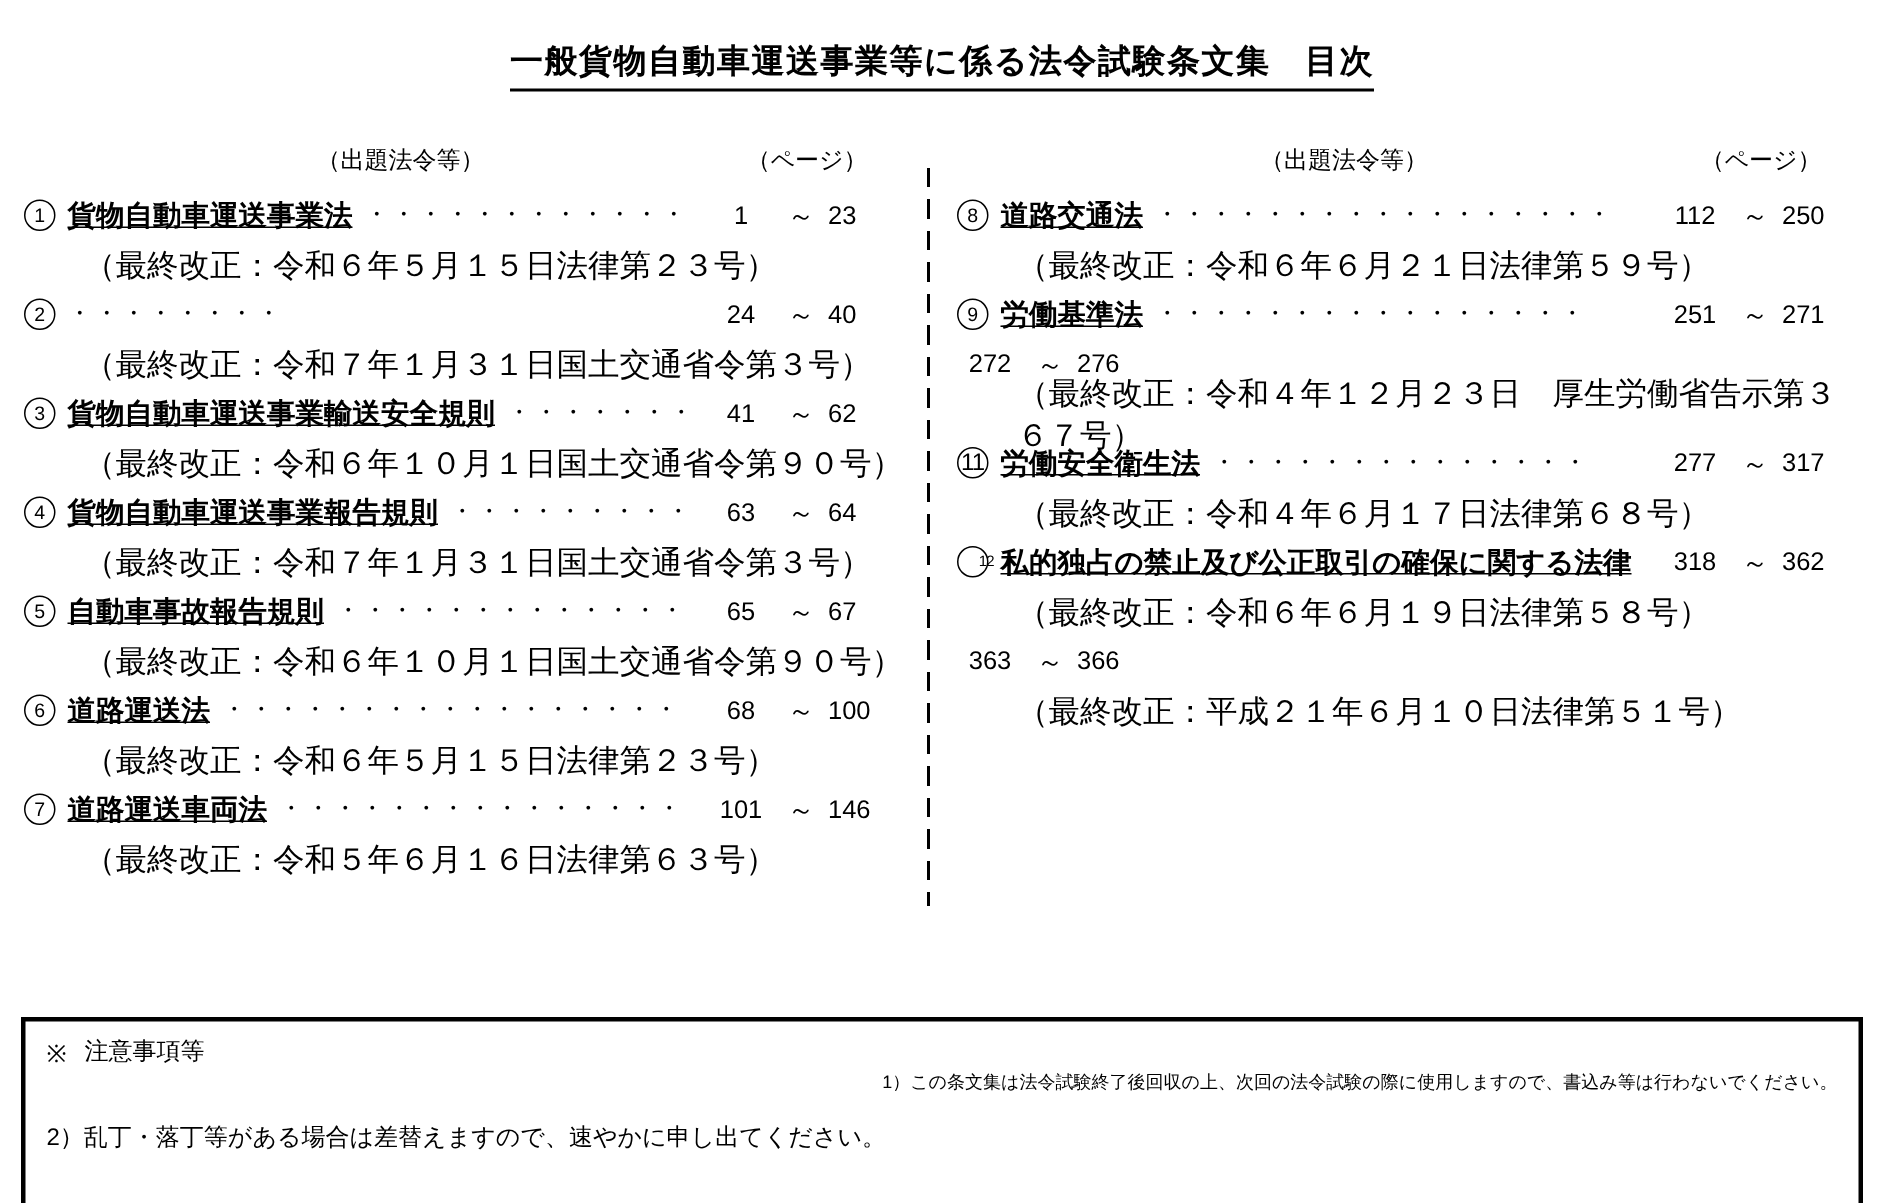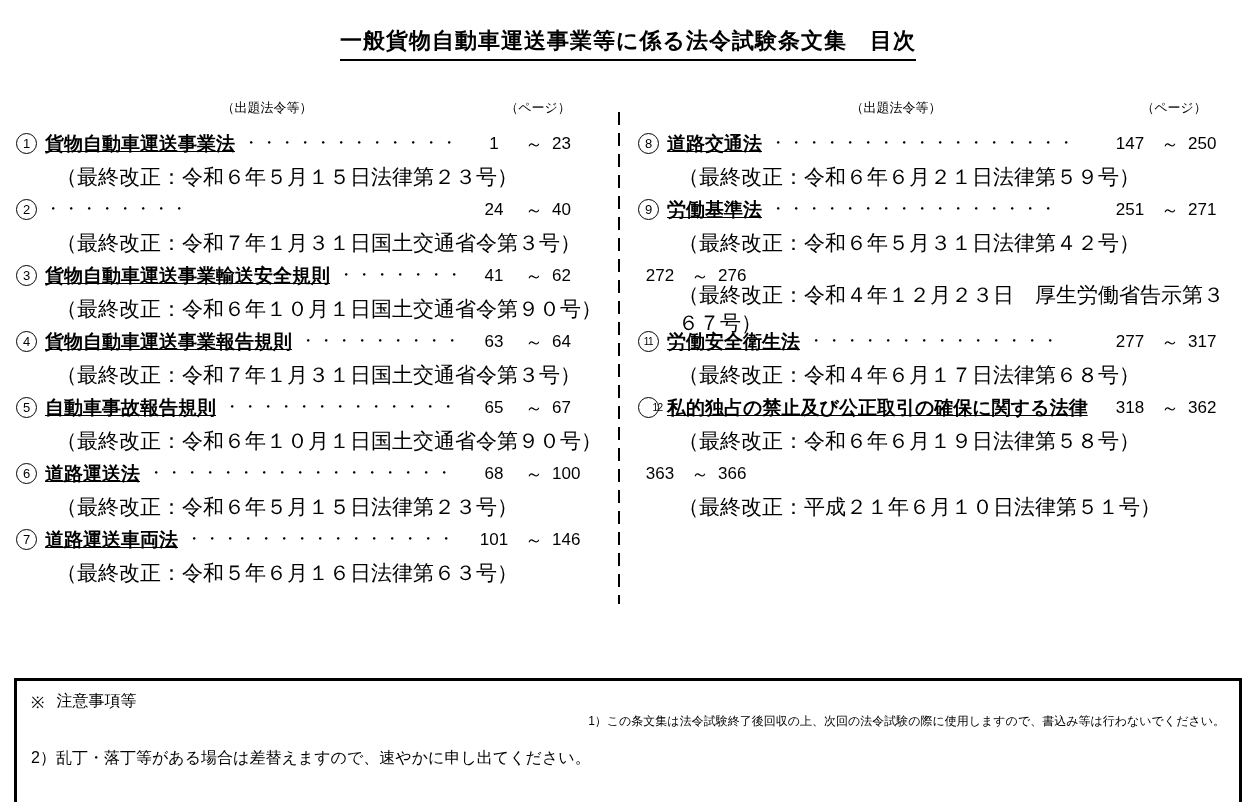--- a/index.html
+++ b/index.html
@@ -21,21 +21,21 @@
 
   
   .columns { display: flex; margin-top: 36px; padding: 0 16px; }
   .col-left  { width: 588px; flex: 0 0 auto; }
   .divider {
     flex: 0 0 auto; width: 2px; margin-left: 14px; margin-top: 16px; height: 492px;
     background: repeating-linear-gradient(to bottom, #000 0 13px, transparent 13px 21px);
   }
   .col-right { flex: 1 1 auto; margin-left: 18px; }
 
-  .col-header { display: flex; font-size: 13px; margin-bottom: 8px; height: 23px; align-items: center; }
+  .col-header { display: flex; font-size: 16px; margin-bottom: 8px; height: 23px; align-items: center; }
   .h-law  { flex: 1; text-align: center; padding-left: 46px; }
   .h-page { width: 132px; flex: 0 0 auto; text-align: center; }
 
   .toc-item { }
   .line1 { display: flex; align-items: center; height: 33px; }
   .l1-left { flex: 1; display: flex; align-items: center; min-width: 0; }
   .circled {
     flex: 0 0 auto; width: 21px; height: 21px;
     border: 1.5px solid #000; border-radius: 50%;
     display: inline-flex; align-items: center; justify-content: center;
@@ -197,59 +197,58 @@
       </div>
 
       <div class="toc-item">
         <div class="line1">
           <div class="l1-left">
             <span class="circled">8</span>
             <span class="law-name">道路交通法</span>
             <span class="dots">・・・・・・・・・・・・・・・・・</span>
           </div>
           <div class="pages">
-            <span class="ps">147</span>
+            <span class="ps">112</span>
             <span class="pt">～</span>
             <span class="pe">250</span>
           </div>
         </div>
         <div class="line2">（最終改正：令和６年６月２１日法律第５９号）</div>
       </div>
 
       <div class="toc-item">
         <div class="line1">
           <div class="l1-left">
             <span class="circled">9</span>
             <span class="law-name">労働基準法</span>
             <span class="dots">・・・・・・・・・・・・・・・・</span>
           </div>
           <div class="pages">
             <span class="ps">251</span>
             <span class="pt">～</span>
             <span class="pe">271</span>
           </div>
         </div>
-        <div class="line2">（最終改正：令和６年５月３１日法律第４２号）</div>
       </div>
 
       <div class="toc-item">
         <div class="line1">
           <div class="pages">
             <span class="ps">272</span>
             <span class="pt">～</span>
             <span class="pe">276</span>
           </div>
         </div>
         <div class="line2">（最終改正：令和４年１２月２３日　厚生労働省告示第３６７号）</div>
       </div>
 
       <div class="toc-item">
         <div class="line1">
           <div class="l1-left">
-            <span class="circled" style="font-size: 10px; letter-spacing: -0.5px;">11</span>
+            <span class="circled" style="font-size: 16px; letter-spacing: -0.5px;">11</span>
             <span class="law-name">労働安全衛生法</span>
             <span class="dots">・・・・・・・・・・・・・・</span>
           </div>
           <div class="pages">
             <span class="ps">277</span>
             <span class="pt">～</span>
             <span class="pe">317</span>
           </div>
         </div>
         <div class="line2">（最終改正：令和４年６月１７日法律第６８号）</div>

